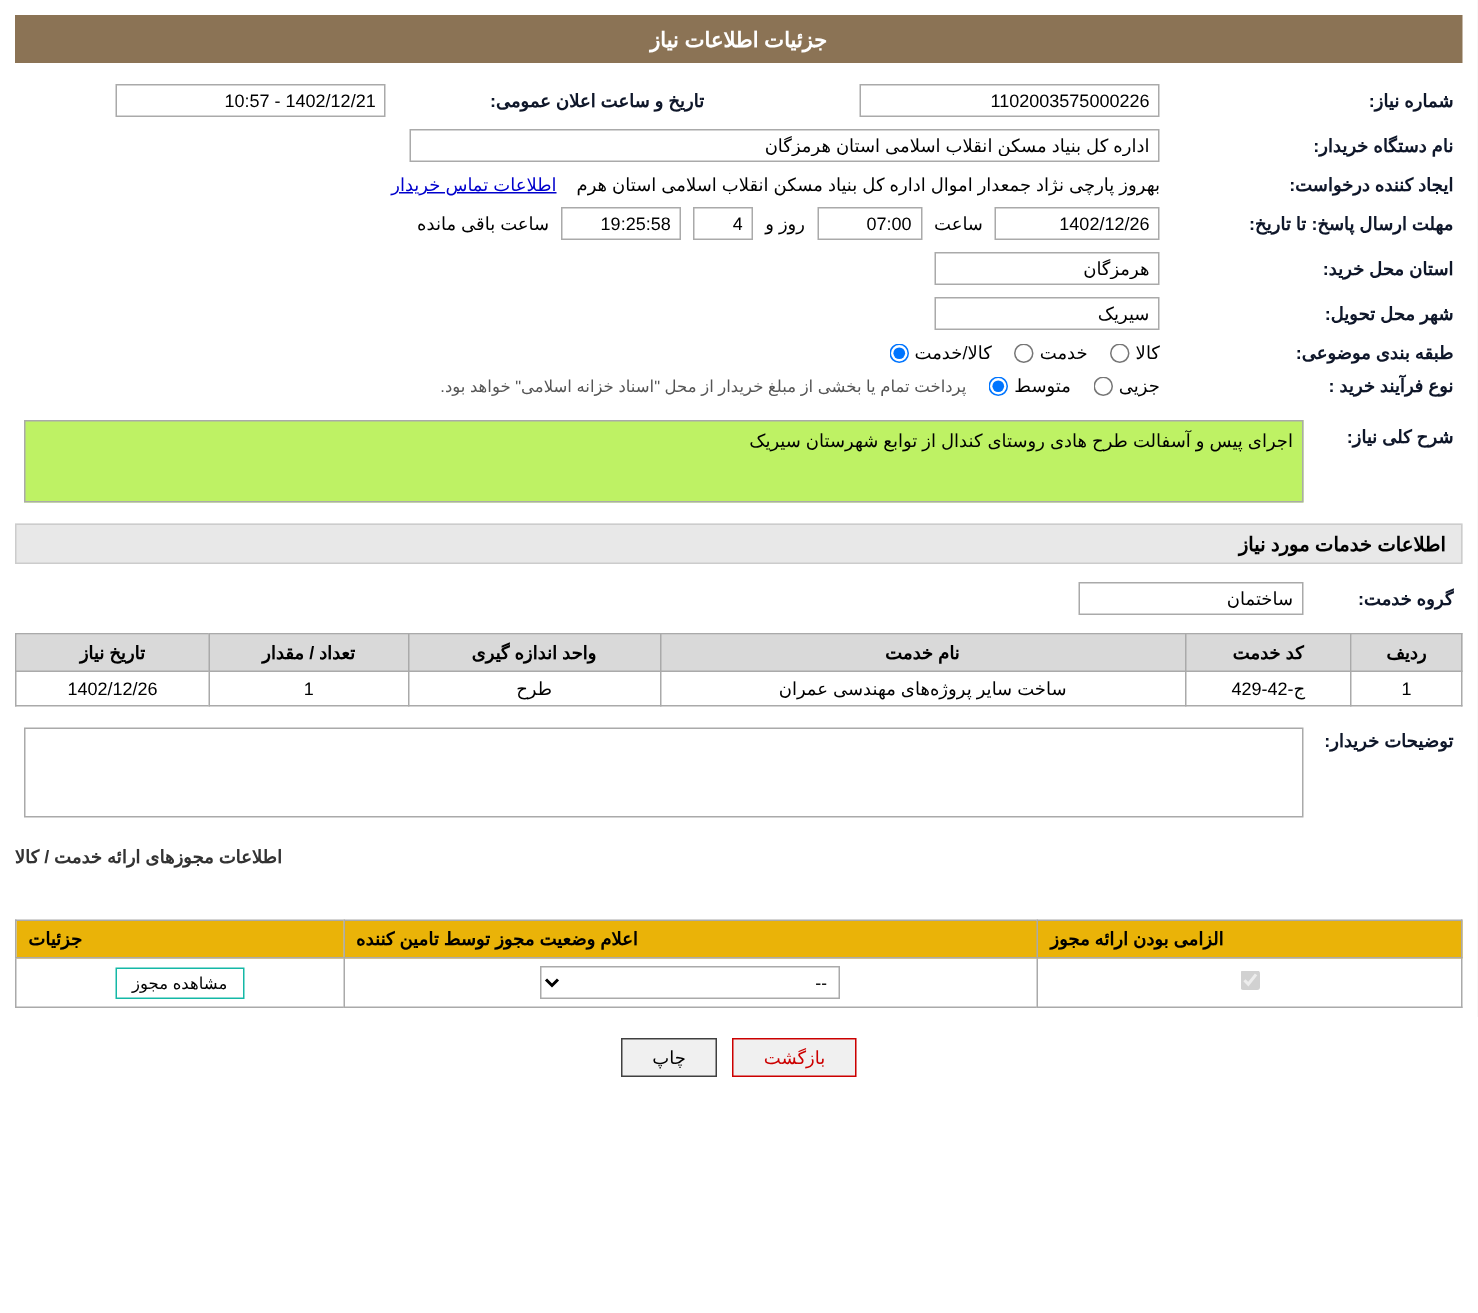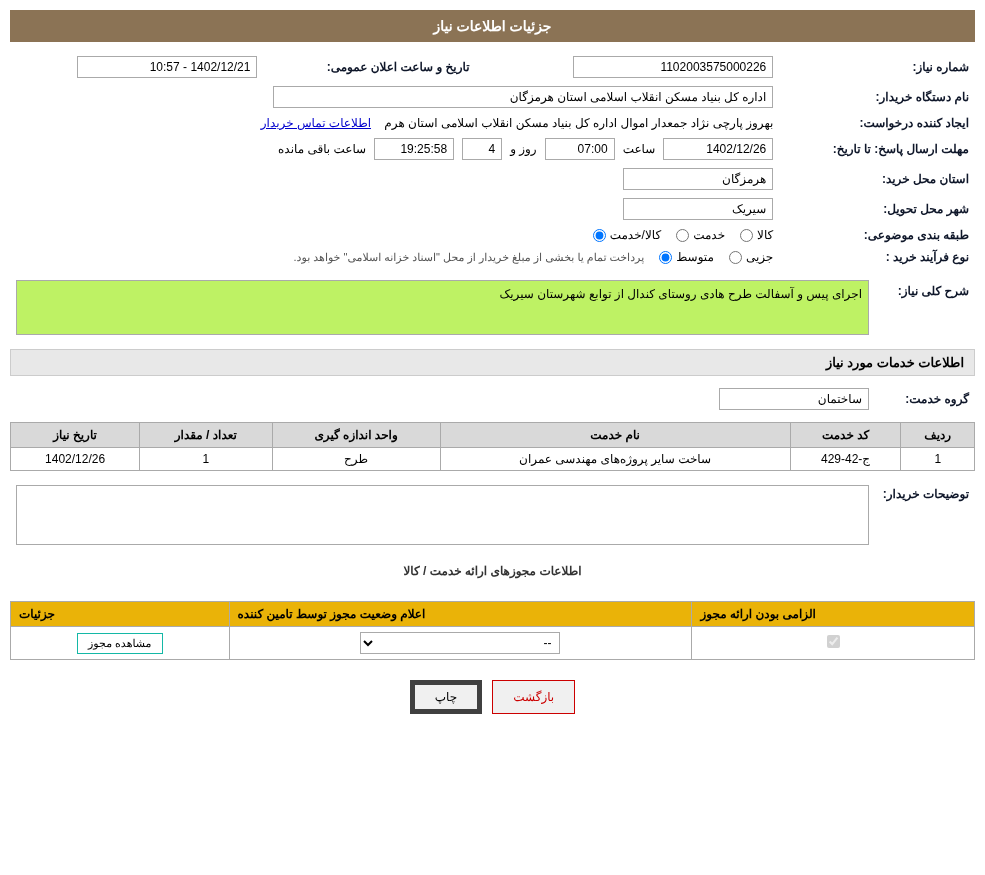--- a/index.html
+++ b/index.html
@@ -130,21 +130,21 @@
     .license-table td {
       border: 1px solid #aaa;
       padding: 5px 8px;
       text-align: center;
     }
     .btn {
       padding: 5px 20px;
       font-size: 12px;
       font-family: Tahoma, Arial, sans-serif;
       cursor: pointer;
-      border: 5px solid #404040;
+      border: 1px solid #404040;
     }
     .btn-print {
       background: #f0f0f0;
     }
     .btn-back {
       background: #f0f0f0;
       border: 1px solid #c00;
       color: #c00;
     }
     .btn-view {
@@ -369,21 +369,21 @@
       <td style="width:100px; font-weight:bold; text-align:right; vertical-align:top; padding-top:6px;" class="label-cell">
         <span>توضیحات خریدار:</span>
       </td>
       <td>
         <textarea class="textarea-box" style=""></textarea>
       </td>
     </tr>
   </tbody>
     </table>
 
-  <div style="text-align:center; color:#333; font-size:12px; margin:12px 0 8px 0; font-weight:bold;">
+  <div style="text-align:left; color:#333; font-size:12px; margin:12px 0 20px 0; font-weight:bold;">
     <span>اطلاعات مجوزهای ارائه خدمت / کالا</span>
   </div>
 
   <div style="height:15px;"></div>
 
   <table class="license-table">
     <thead>
       <tr>
         <th>الزامی بودن ارائه مجوز</th>
         <th>اعلام وضعیت مجوز توسط تامین کننده</th>

